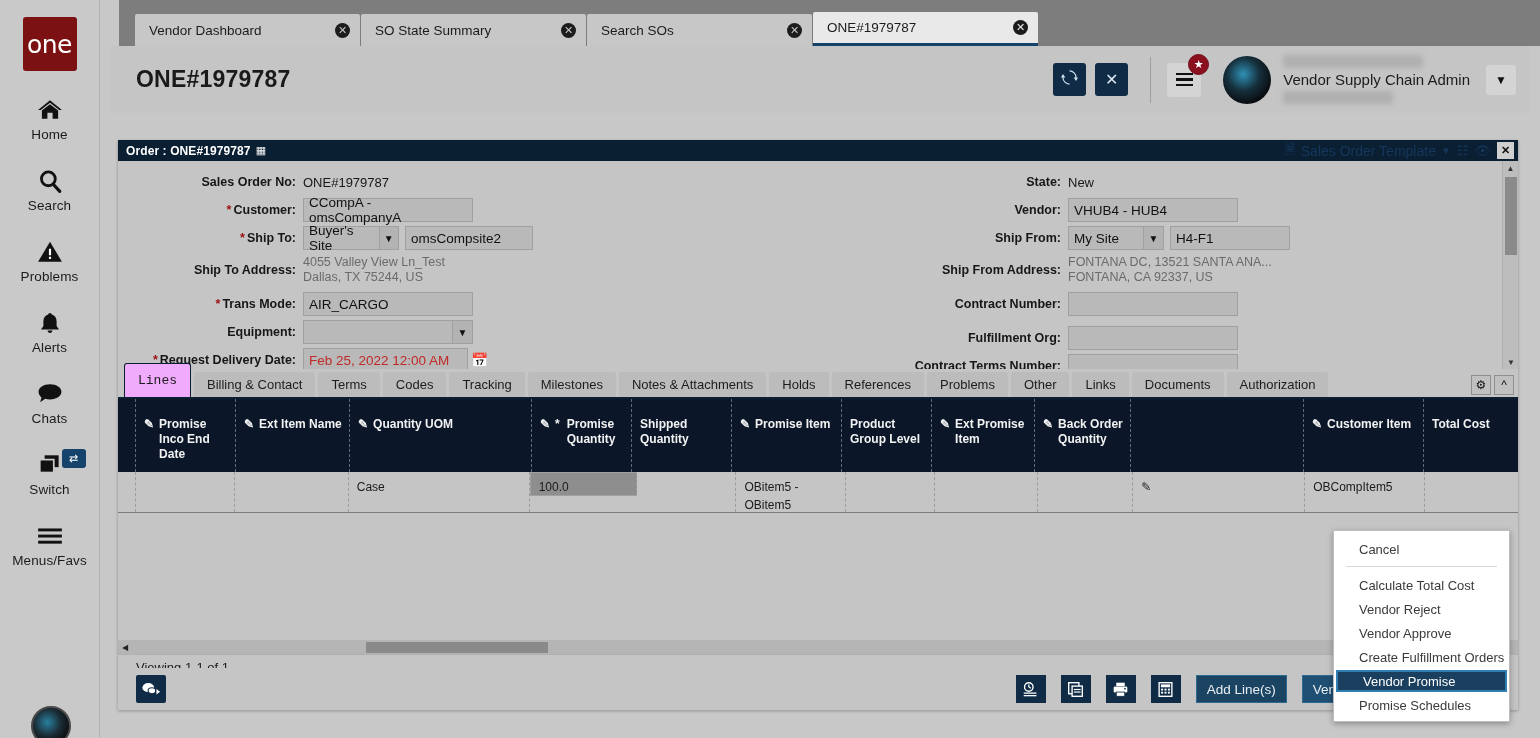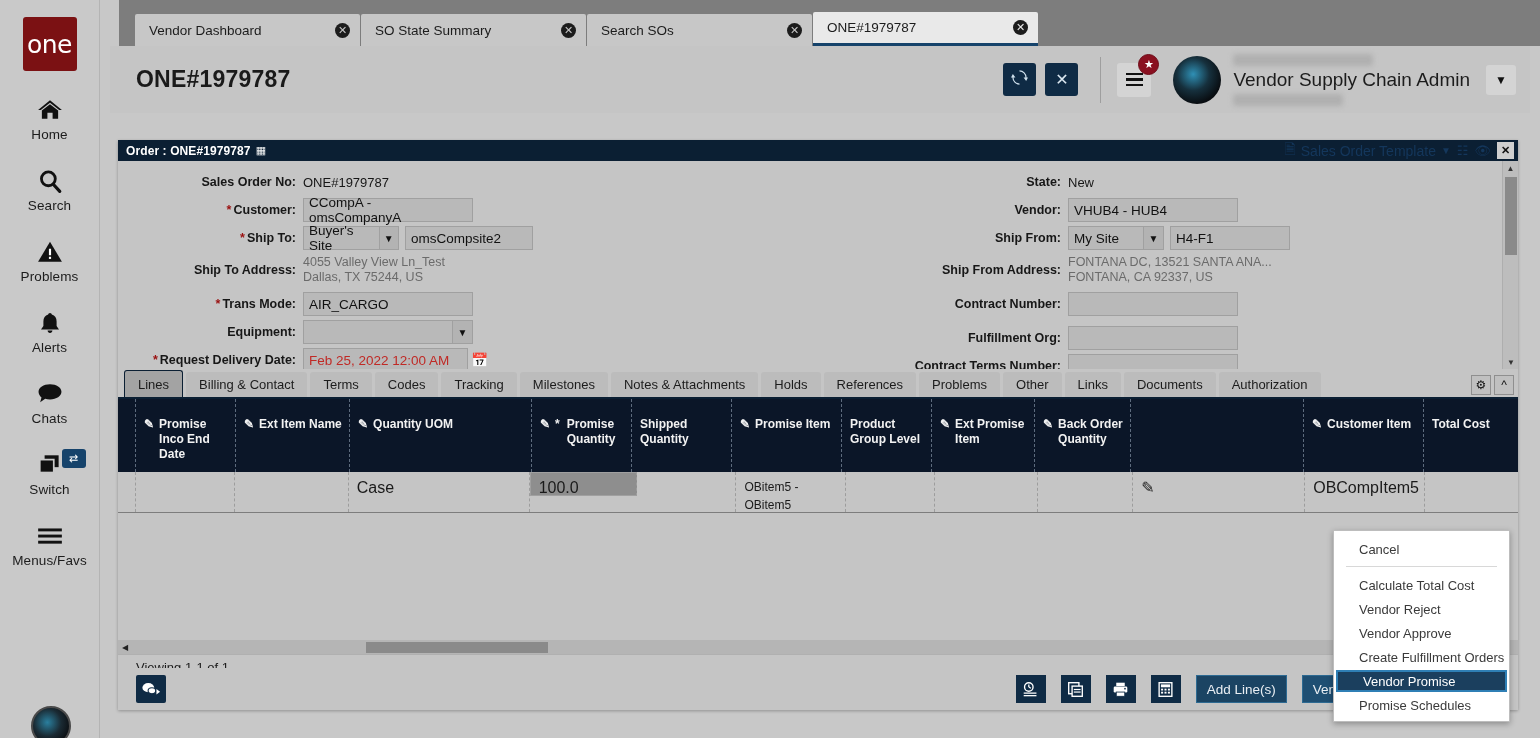--- a/index.html
+++ b/index.html
@@ -91,21 +91,21 @@
   .avatar {
     width: 48px; height: 48px; border-radius: 50%; margin-left: 22px;
     background: radial-gradient(circle at 42% 38%, #2f90b5 0%, #16303d 40%, #090d11 72%);
     flex: none;
   }
   .userblock { margin-left: 12px; display:flex; flex-direction:column; justify-content:center; height:52px; }
   .redact { height: 13px; border-radius: 2px; background:#b0b0b0;
     filter: blur(2.5px); }
   .redact.r1 { width: 140px; }
   .redact.r2 { width: 110px; }
-  .role { font-size: 19px; color:#1c1c1c; margin: 3px 0; }
+  .role { font-size: 15px; color:#1c1c1c; margin: 3px 0; }
   .caret-btn {
     width: 30px; height: 30px; margin-left: 16px; background:#d4d4d4; border-radius:3px;
     display:flex; align-items:center; justify-content:center; cursor:pointer; font-size:12px; color:#111;
   }
 
   
   .panel {
     position: absolute; left: 118px; top: 140px; width: 1400px; height: 570px;
     background: #c5c5c5; box-shadow: 0 1px 3px rgba(0,0,0,.28);
   }
@@ -170,39 +170,39 @@
   
   .tabrow {
     height: 30px; background:#c5c5c5; display:flex; align-items:flex-end;
     padding-left: 6px; border-bottom: 2px solid #0b1f33; position: relative;
   }
   .ltab {
     height: 25px; padding: 0 13px; background:#bcbcbc; margin-right: 3px;
     display:flex; align-items:center; font-size: 13px; color:#1c1c1c; cursor:pointer;
     border-top-left-radius:3px; border-top-right-radius:3px;
   }
-  .ltab.active { background:#a3a3a3; height:27px; border:1px solid #0b1f33; border-bottom:none; font-weight:normal; }
+  .ltab.active { background:#f0abfc; height:34px; border:1px solid #0b1f33; border-bottom:none; font-weight:normal;font-family:Liberation Mono, monospace; }
   .tabrow .tr-right { margin-left:auto; display:flex; align-items:center; gap:3px; padding-bottom:2px; padding-right:4px;}
   .tr-ic {
     width:20px; height:20px; background:#c0c0c0; border:1px solid #8f8f8f;
     display:flex; align-items:center; justify-content:center; font-size:12px; cursor:pointer; color:#111;
   }
 
   
   .tablewrap { background:#c5c5c5; height: 244px; position:relative; }
   .thead { display:flex; height: 73px; background:#0b1628; }
   .th {
     color:#f2f2f2; font-size:12px; font-weight:bold; line-height:15px;
     padding: 18px 6px 0 8px; border-right:1px dashed #5d6b7d; position:relative;
     display:flex; align-items:flex-start; gap:5px;
   }
   .th .eic { font-size:12px; flex:none; margin-top:0px; }
   .trow { display:flex; height: 40px; background:#c5c5c5; }
   .td {
-    font-size: 16px; color:#1a1a1a; padding: 6px 8px 0 8px;
+    font-size: 12px; color:#1a1a1a; padding: 6px 8px 0 8px;
     border-right:1px dashed #9d9d9d; line-height:19px; overflow:hidden;
   }
   .td.num { text-align:right; }
   .td.sel { background:#8e8e8e; }
   .tbody-fill { height: 128px; background:#c5c5c5; border-top:1px solid #7d7d7d;}
   .hscroll { height: 14px; background:#b5b5b5; display:flex; align-items:center; position:relative; }
   .hs-left { width:14px; text-align:center; font-size:8px; color:#222; }
   .hs-thumb { position:absolute; left:248px; width:182px; height:11px; background:#8a8a8a; }
   .viewing { height: 26px; background:#c5c5c5; display:flex; align-items:center; padding-left:18px;
     font-size:13px; color:#1c1c1c; border-top:1px solid #b0b0b0; }

